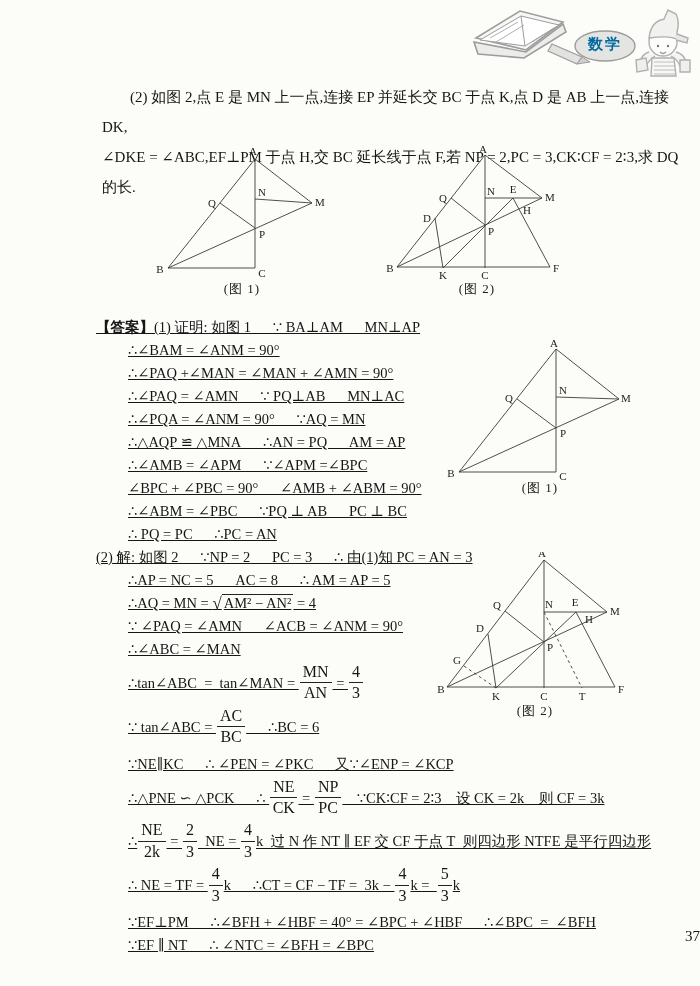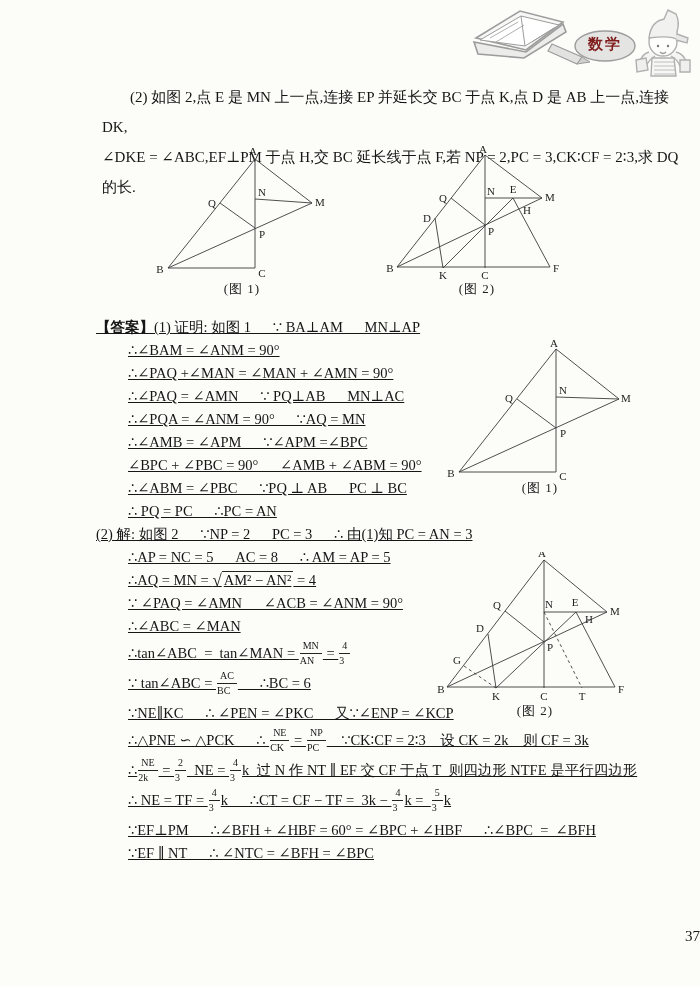--- a/index.html
+++ b/index.html
@@ -18,31 +18,31 @@
   .fl{stroke:#3b3b3b;stroke-width:0.9;fill:none;}
   .fig text{font-family:"Liberation Serif","DejaVu Serif",serif;font-size:11px;fill:#222;text-anchor:middle;}
   .fig text.cap{font-size:13px;letter-spacing:1px;}
   
   #answer-lines{position:absolute;left:60px;top:316px;width:625px;font-size:14.5px;text-decoration:underline;}
   .pline{line-height:23px;white-space:pre-wrap;}
   .pline.l0{padding-left:36px;}
   .pline.l1{padding-left:68px;}
   .pline .bold{font-weight:bold;}
   .pline.sp{margin-top:4px;}
-  .frac{display:inline-block;vertical-align:middle;font-size:10px;line-height:1.15;position:relative;top:-2px;margin:0 1px;}
+  .frac{display:inline-block;vertical-align:middle;text-align:center;font-size:16px;line-height:1.15;position:relative;top:-2px;margin:0 1px;}
   .frac .num{display:block;border-bottom:1px solid #222;padding:0 3px 1px;}
   .frac .den{display:block;padding-top:1px;}
   .sqrt{white-space:nowrap;}
   .sqrt .rad{font-size:17px;vertical-align:-1px;}
   .sqrt .vinc{border-top:1px solid #222;padding:0 2px;}
   
   #logo{position:absolute;left:466px;top:2px;width:232px;height:78px;}
   #logo svg{display:block;}
   #badge-text{position:absolute;left:108px;top:33px;width:62px;text-align:center;
-    font-size:15px;font-weight:bold;color:#7f1d1d;letter-spacing:2px;
+    font-size:15px;font-weight:bold;color:#0369a1;letter-spacing:2px;
     font-family:"Liberation Sans","DejaVu Sans",sans-serif;}
   
   #pagenum{position:absolute;left:0;top:928px;width:100%;text-align:right;font-size:15px;}
 </style>
 </head>
 <body>
 
 <div id="page">
 
   <div id="logo">
@@ -180,33 +180,34 @@
         <text x="103" y="163" class="cap">(图 2)</text>
       </svg>
     </div>
 
   <div id="answer-lines">
       <div class="pline l0"><span class="bold">【答案】</span><span>(1) 证明: 如图 1  ∵ BA⊥AM  MN⊥AP</span></div>
       <div class="pline l1"><span>∴∠BAM = ∠ANM = 90°</span></div>
       <div class="pline l1"><span>∴∠PAQ +∠MAN = ∠MAN + ∠AMN = 90°</span></div>
       <div class="pline l1"><span>∴∠PAQ = ∠AMN  ∵ PQ⊥AB  MN⊥AC</span></div>
       <div class="pline l1"><span>∴∠PQA = ∠ANM = 90°  ∵AQ = MN</span></div>
+      <div class="pline l1"><span>∴△AQP ≌ △MNA  ∴AN = PQ  AM = AP</span></div>
       <div class="pline l1"><span>∴∠AMB = ∠APM  ∵∠APM =∠BPC</span></div>
       <div class="pline l1"><span>∠BPC + ∠PBC = 90°  ∠AMB + ∠ABM = 90°</span></div>
       <div class="pline l1"><span>∴∠ABM = ∠PBC  ∵PQ ⊥ AB  PC ⊥ BC</span></div>
       <div class="pline l1"><span>∴ PQ = PC  ∴PC = AN</span></div>
       <div class="pline l0"><span>(2) 解: 如图 2  ∵NP = 2  PC = 3  ∴ 由(1)知 PC = AN = 3</span></div>
       <div class="pline l1"><span>∴AP = NC = 5  AC = 8  ∴ AM = AP = 5</span></div>
       <div class="pline l1"><span>∴AQ = MN = </span><span class="sqrt"><span class="rad">√</span><span class="vinc">AM² − AN²</span></span><span> = 4</span></div>
       <div class="pline l1"><span>∵ ∠PAQ = ∠AMN  ∠ACB = ∠ANM = 90°</span></div>
       <div class="pline l1"><span>∴∠ABC = ∠MAN</span></div>
       <div class="pline l1 sp"><span>∴tan∠ABC  =  tan∠MAN = </span><span class="frac"><span class="num">MN</span><span class="den">AN</span></span><span> = </span><span class="frac"><span class="num">4</span><span class="den">3</span></span></div>
       <div class="pline l1 sp"><span>∵ tan∠ABC = </span><span class="frac"><span class="num">AC</span><span class="den">BC</span></span><span>  ∴BC = 6</span></div>
       <div class="pline l1 sp"><span>∵NE∥KC  ∴ ∠PEN = ∠PKC  又∵∠ENP = ∠KCP</span></div>
       <div class="pline l1 sp"><span>∴△PNE ∽ △PCK  ∴ </span><span class="frac"><span class="num">NE</span><span class="den">CK</span></span><span> = </span><span class="frac"><span class="num">NP</span><span class="den">PC</span></span><span> ∵CK∶CF = 2∶3 设 CK = 2k 则 CF = 3k</span></div>
       <div class="pline l1 sp"><span>∴</span><span class="frac"><span class="num">NE</span><span class="den">2k</span></span><span> = </span><span class="frac"><span class="num">2</span><span class="den">3</span></span><span> NE = </span><span class="frac"><span class="num">4</span><span class="den">3</span></span><span>k 过 N 作 NT ∥ EF 交 CF 于点 T 则四边形 NTFE 是平行四边形</span></div>
       <div class="pline l1 sp"><span>∴ NE = TF = </span><span class="frac"><span class="num">4</span><span class="den">3</span></span><span>k  ∴CT = CF − TF =  3k − </span><span class="frac"><span class="num">4</span><span class="den">3</span></span><span>k =  </span><span class="frac"><span class="num">5</span><span class="den">3</span></span><span>k</span></div>
-      <div class="pline l1 sp"><span>∵EF⊥PM  ∴∠BFH + ∠HBF = 60° = ∠BPC + ∠HBF  ∴∠BPC  =  ∠BFH</span></div>
+      <div class="pline l1 sp"><span>∵EF⊥PM  ∴∠BFH + ∠HBF = 40° = ∠BPC + ∠HBF  ∴∠BPC  =  ∠BFH</span></div>
       <div class="pline l1"><span>∵EF ∥ NT  ∴ ∠NTC = ∠BFH = ∠BPC</span></div>
     </div>
 
   <div id="pagenum">37</div>
 </div>
 
 </body></html>

